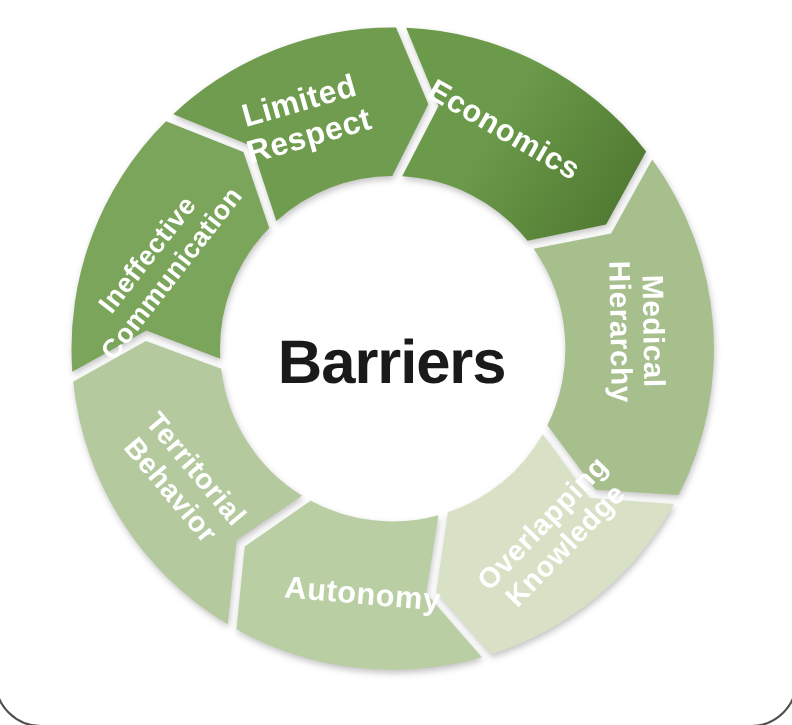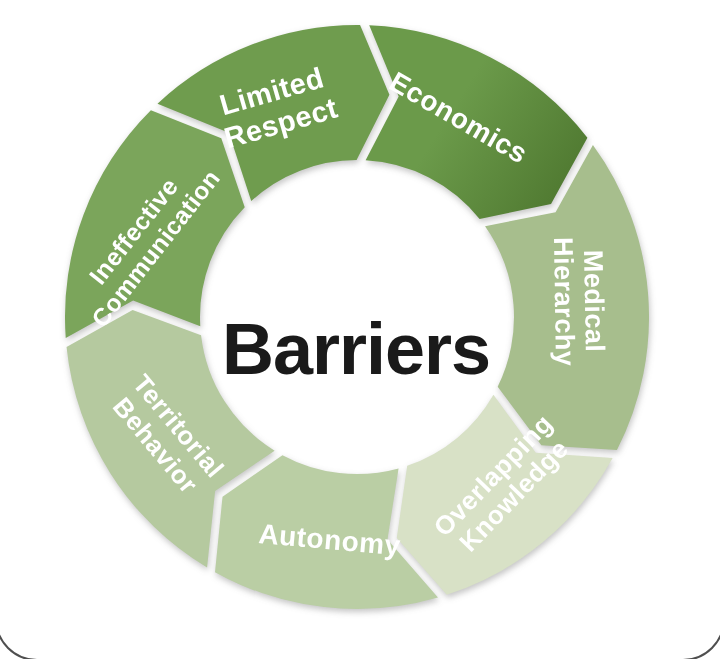--- a/index.html
+++ b/index.html
@@ -22,25 +22,24 @@
   #ring g.segments { filter: drop-shadow(1px 3px 3px rgba(60,60,60,0.30)); }
   #ring text {
     font-family: "Liberation Sans", sans-serif;
     font-weight: 700;
     letter-spacing: 0.5px;
   }
   .center-label {
     position: absolute;
     left: 356px; top: 331px;
     transform: translate(-50%, -54%);
-    font-size: 72px;
+    font-size: 56px;
     font-weight: 700;
     letter-spacing: -1px;
     white-space: nowrap;
-    margin-top: 21px;
   }
 </style>
 </head>
 <body style="background: rgb(255, 255, 255);">
 
 <div class="canvas">
   <div class="frame" style="border-color: rgb(79, 79, 79);"></div>
   <svg id="ring" width="720" height="659" viewBox="0 0 720 659">
     <defs>
         <linearGradient id="grad-1" gradientUnits="userSpaceOnUse" x1="378.52" y1="93.53" x2="549.43" y2="201.37">

